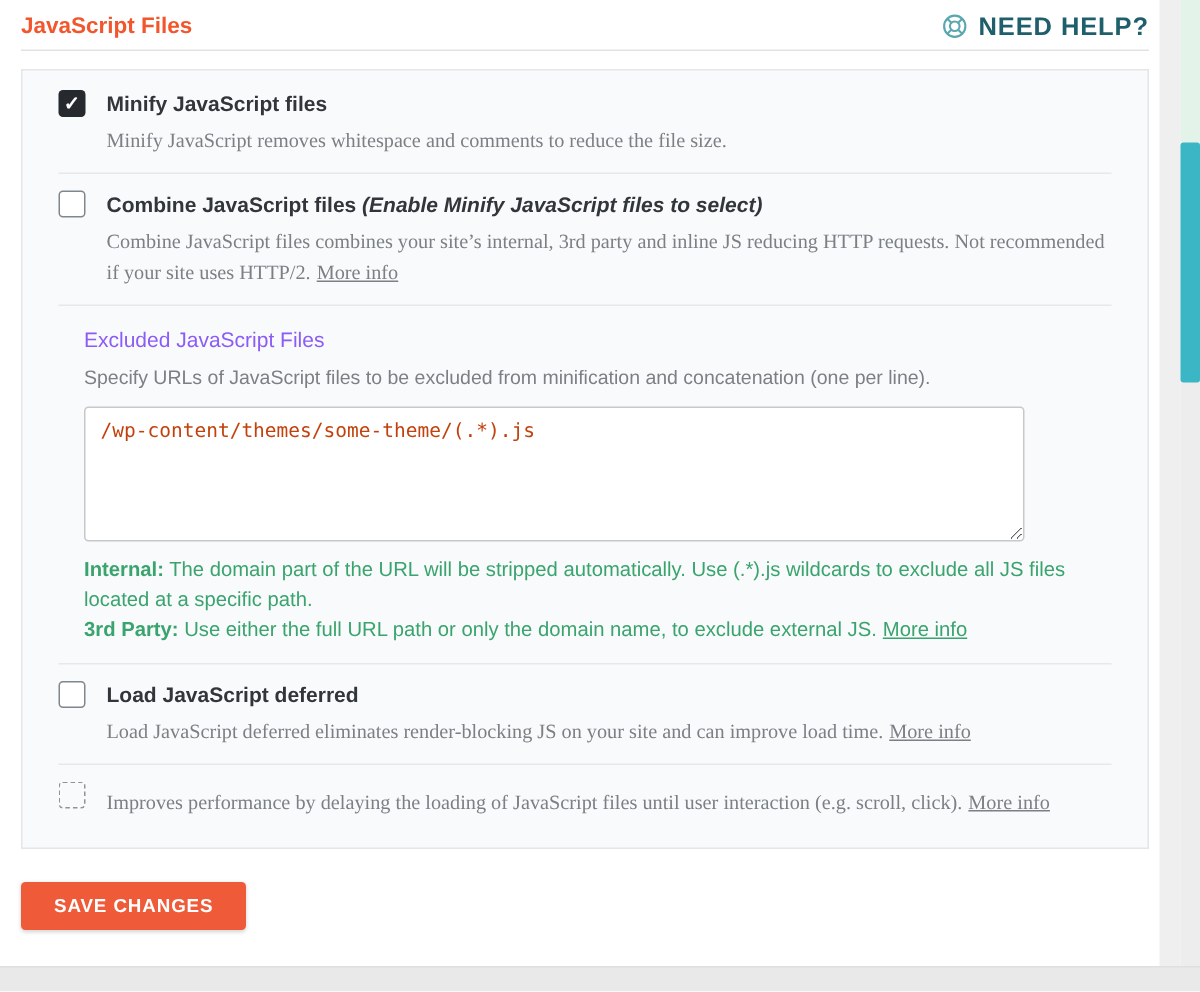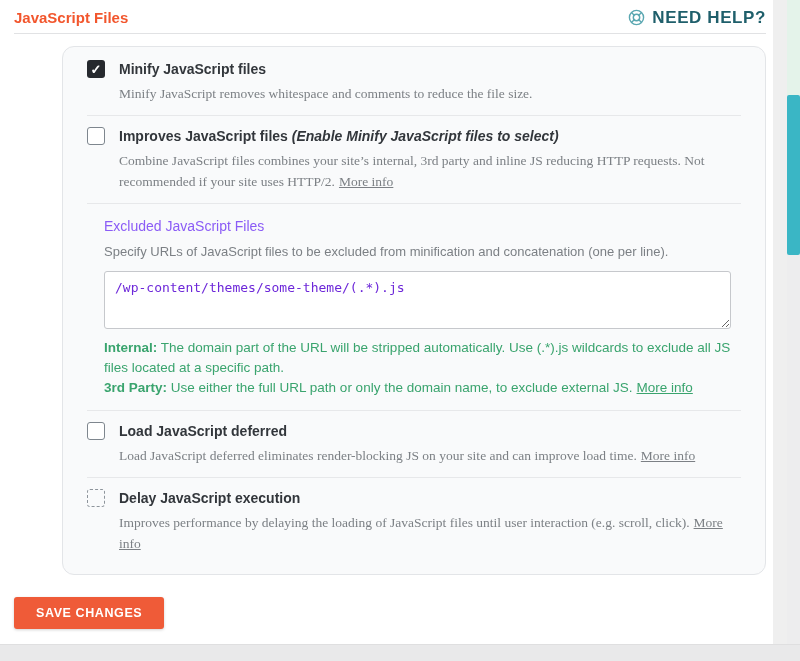--- a/index.html
+++ b/index.html
@@ -17,23 +17,22 @@
     display:flex; justify-content:space-between; align-items:center;
     height:34px; border-bottom:1px solid #e1e2e4; padding-top:2px;
   }
   .page-title { font-size:15px; font-weight:700; color:#f2562d; }
   .need-help { display:flex; align-items:center; gap:7px; cursor:pointer; }
   .need-help-label { font-size:17px; font-weight:700; letter-spacing:.6px; color:#1f5f6b; }
 
   
   .card {
     margin-top:12px; background:#f9fafb;
-    border:1px solid #e3e5e8; border-radius:12px;
+    border:1px solid #e3e5e8; border-radius:0;
     padding:2px 0 4px 0;
-    margin-left:48px;
   }
   .setting { padding:10px 24px 11px 24px; }
   .setting-row { display:flex; gap:14px; align-items:flex-start; }
   .checkbox {
     width:18px; height:18px; flex:none; margin-top:1px; border-radius:3px;
     display:flex; align-items:center; justify-content:center; cursor:pointer;
   }
   .checkbox.checked { background:#26292e; }
   .checkbox.unchecked { background:#ffffff; border:1px solid #7e868e; }
   .checkbox.dashed { background:transparent; border:1px dashed #8d949b; }
@@ -44,24 +43,24 @@
   .setting-desc { font-size:13.5px; color:#7c8085; line-height:21px; margin-top:4px; max-width:678px;font-family:Liberation Serif, serif; }
   .more-info { color:#7c8085; text-decoration:underline; cursor:pointer; margin-left:4px; }
 
   .divider { height:1px; background:#e7e8ea; margin:0 24px; }
 
   
   .excluded { padding:13px 24px 12px 41px; }
   .field-label { font-size:14px; color:#8b5cf6; line-height:18px; }
   .field-desc { font-size:13px; color:#7c8085; line-height:21px; margin-top:6px; }
   .excluded textarea {
-    display:block; margin-top:9px; width:627px; height:58px;
+    display:block; margin-top:9px; width:627px; height:90px;
     background:#fff; border:1px solid #c6c8cc; border-radius:3px;
     font-family:"DejaVu Sans Mono","Liberation Mono",monospace;
-    font-size:13px; color:#6d28d9; padding:7px 10px; line-height:18px;
+    font-size:13px; color:#c2410c; padding:7px 10px; line-height:18px;
     resize:both; overflow:auto; outline:none;
   }
   .help-green { margin-top:9px; font-size:13.5px; color:#3aa46e; line-height:20px; max-width:700px; }
   .help-green b { font-weight:700; }
   .more-info-green { color:#3aa46e; text-decoration:underline; cursor:pointer; margin-left:4px; }
 
   
   .save-button {
     display:inline-block; margin-top:22px;
     background:#ef5b38; color:#ffffff; border:none; border-radius:3px;
@@ -118,21 +117,21 @@
         </div>
       </div>
     </div>
 
     <div class="divider"></div>
 
     <div class="setting">
       <div class="setting-row">
         <span class="checkbox unchecked"></span>
         <div>
-          <div class="setting-label"><span>Improves JavaScript files</span> <span class="label-note">(Enable Minify JavaScript files to select)</span></div>
+          <div class="setting-label"><span>Combine JavaScript files</span> <span class="label-note">(Enable Minify JavaScript files to select)</span></div>
           <div class="setting-desc"><span>Combine JavaScript files combines your site’s internal, 3rd party and inline JS reducing HTTP requests. Not recommended if your site uses HTTP/2.</span><a class="more-info">More info</a></div>
         </div>
       </div>
     </div>
 
     <div class="divider"></div>
 
     <div class="excluded">
       <div class="field-label">Excluded JavaScript Files</div>
       <div class="field-desc">Specify URLs of JavaScript files to be excluded from minification and concatenation (one per line).</div>
@@ -154,21 +153,20 @@
         </div>
       </div>
     </div>
 
     <div class="divider"></div>
 
     <div class="setting" style="padding-bottom:16px;">
       <div class="setting-row">
         <span class="checkbox dashed"></span>
         <div>
-          <div class="setting-label">Delay JavaScript execution</div>
           <div class="setting-desc"><span>Improves performance by delaying the loading of JavaScript files until user interaction (e.g. scroll, click).</span><a class="more-info">More info</a></div>
         </div>
       </div>
     </div>
 
   </div>
 
   <button class="save-button">SAVE CHANGES</button>
 
 </div>

